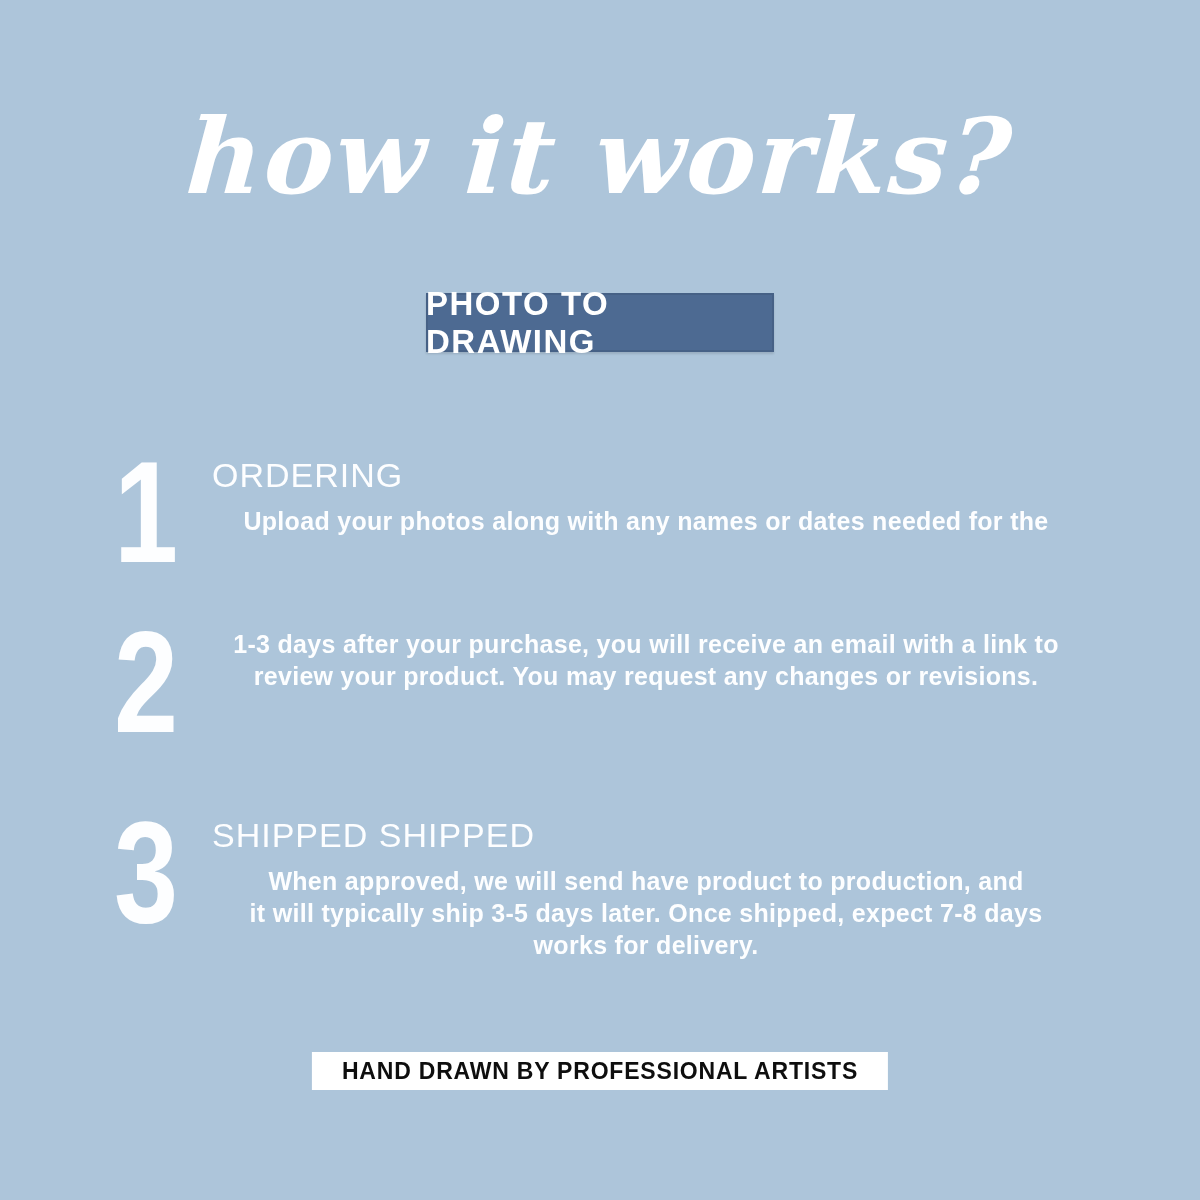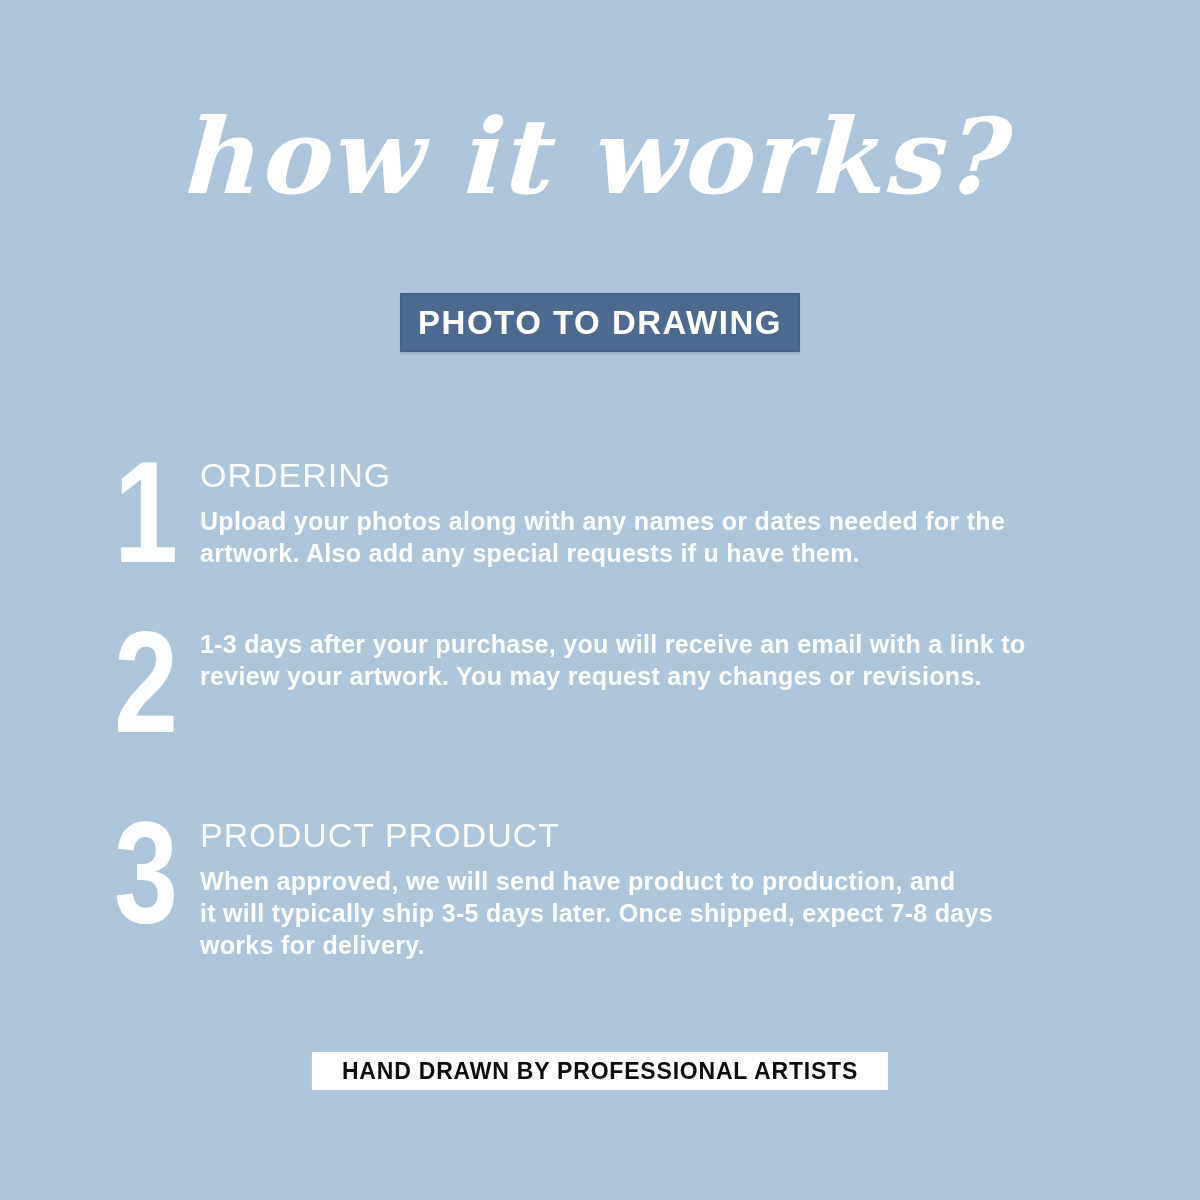--- a/index.html
+++ b/index.html
@@ -29,21 +29,21 @@
     color: #ffffff;
     transform: skewX(-4deg);
   }
 
   
   .badge {
     position: absolute;
     top: 293px;
     left: 50%;
     transform: translateX(-50%);
-    width: 400px;
+    width: 348px;
     height: 59px;
     background: #4d6a92;
     box-shadow: inset 0 0 0 2px rgba(0,0,0,0.08), 0 2px 2px rgba(0,0,0,0.12);
     display: flex;
     align-items: center;
     justify-content: center;
     font-weight: bold;
     font-size: 33px;
     letter-spacing: 1.5px;
     color: #ffffff;
@@ -63,35 +63,35 @@
     text-align: center;
     font-weight: bold;
     font-size: 144px;
     line-height: 0.76;
     transform: scaleX(0.80);
     transform-origin: center top;
     color: #fdfeff;
   }
   .step-body { margin-left: 88px; }
   .step-title {
-    margin: 0 0 13px 0;
+    margin: 0 0 13px 12px;
     font-size: 34px;
     font-weight: normal;
     letter-spacing: 1px;
     line-height: 1.0;
     color: #fdfeff;
   }
   .step-desc {
     font-size: 25px;
     font-weight: bold;
     line-height: 32px;
     letter-spacing: 0.3px;
     color: #fdfeff;
   }
-  .step-desc .line { white-space: nowrap; }
+  .step-desc .line { white-space: nowrap; text-align: center; }
 
   #step-1 { top: 458px; }
   #step-2 { top: 628px; }
   #step-3 { top: 818px; }
 
   
   .footer-banner {
     position: absolute;
     top: 1052px;
     left: 50%;
@@ -121,39 +121,38 @@
   <div class="badge">
     <span>PHOTO TO DRAWING</span>
   </div>
 
   <section class="step" id="step-1">
     <div class="step-number">1</div>
     <div class="step-body">
       <h2 class="step-title">ORDERING</h2>
       <div class="step-desc">
         <div class="line">Upload your photos along with any names or dates needed for the</div>
-        <div class="line">artwork. Also add any special requests if u have them.</div>
       </div>
     </div>
   </section>
 
   <section class="step" id="step-2">
     <div class="step-number">2</div>
     <div class="step-body">
       <div class="step-desc">
         <div class="line">1-3 days after your purchase, you will receive an email with a link to</div>
-        <div class="line">review your artwork. You may request any changes or revisions.</div>
+        <div class="line">review your product. You may request any changes or revisions.</div>
       </div>
     </div>
   </section>
 
   <section class="step" id="step-3">
     <div class="step-number">3</div>
     <div class="step-body">
-      <h2 class="step-title">PRODUCT PRODUCT</h2>
+      <h2 class="step-title">SHIPPED SHIPPED</h2>
       <div class="step-desc">
         <div class="line">When approved, we will send have product to production, and</div>
         <div class="line">it will typically ship 3-5 days later. Once shipped, expect 7-8 days</div>
         <div class="line">works for delivery.</div>
       </div>
     </div>
   </section>
 
   <div class="footer-banner">
     <span>HAND DRAWN BY PROFESSIONAL ARTISTS</span>

